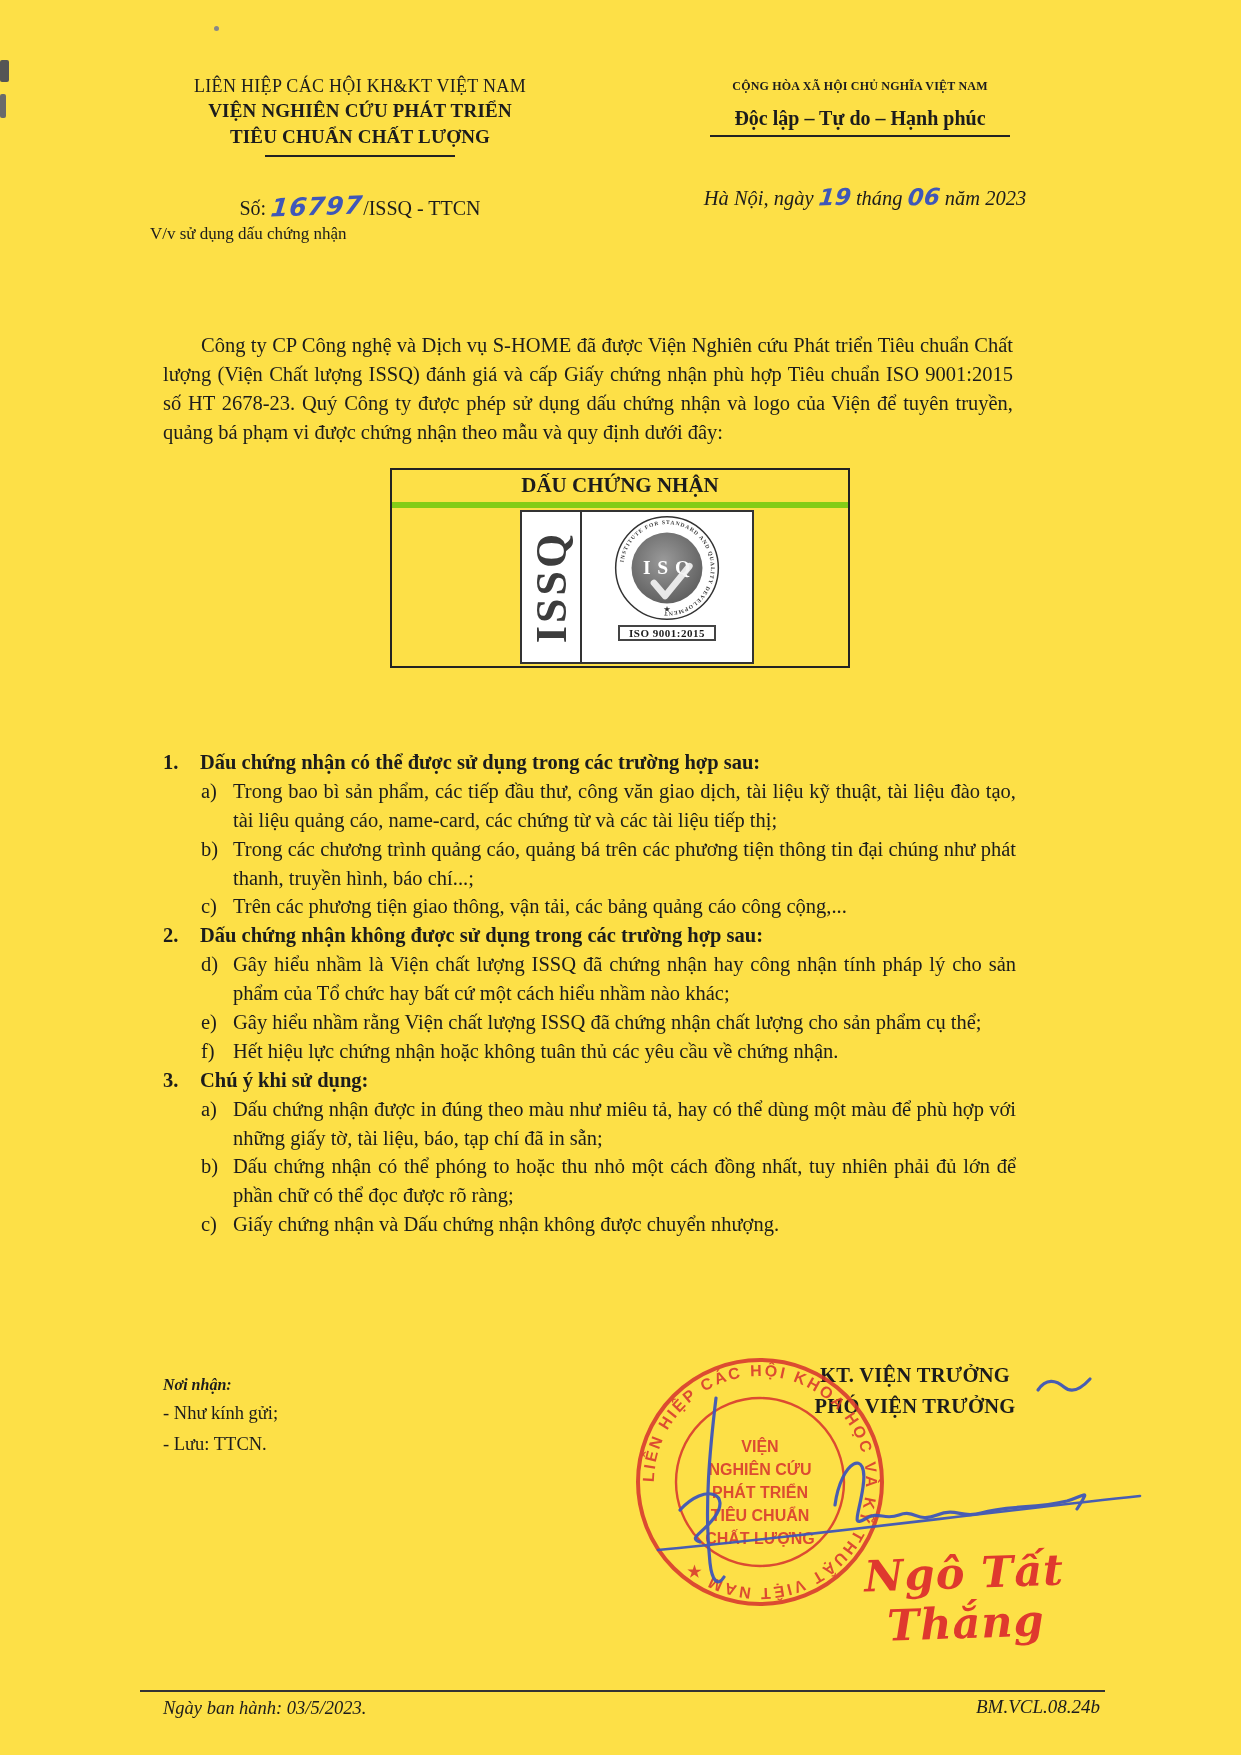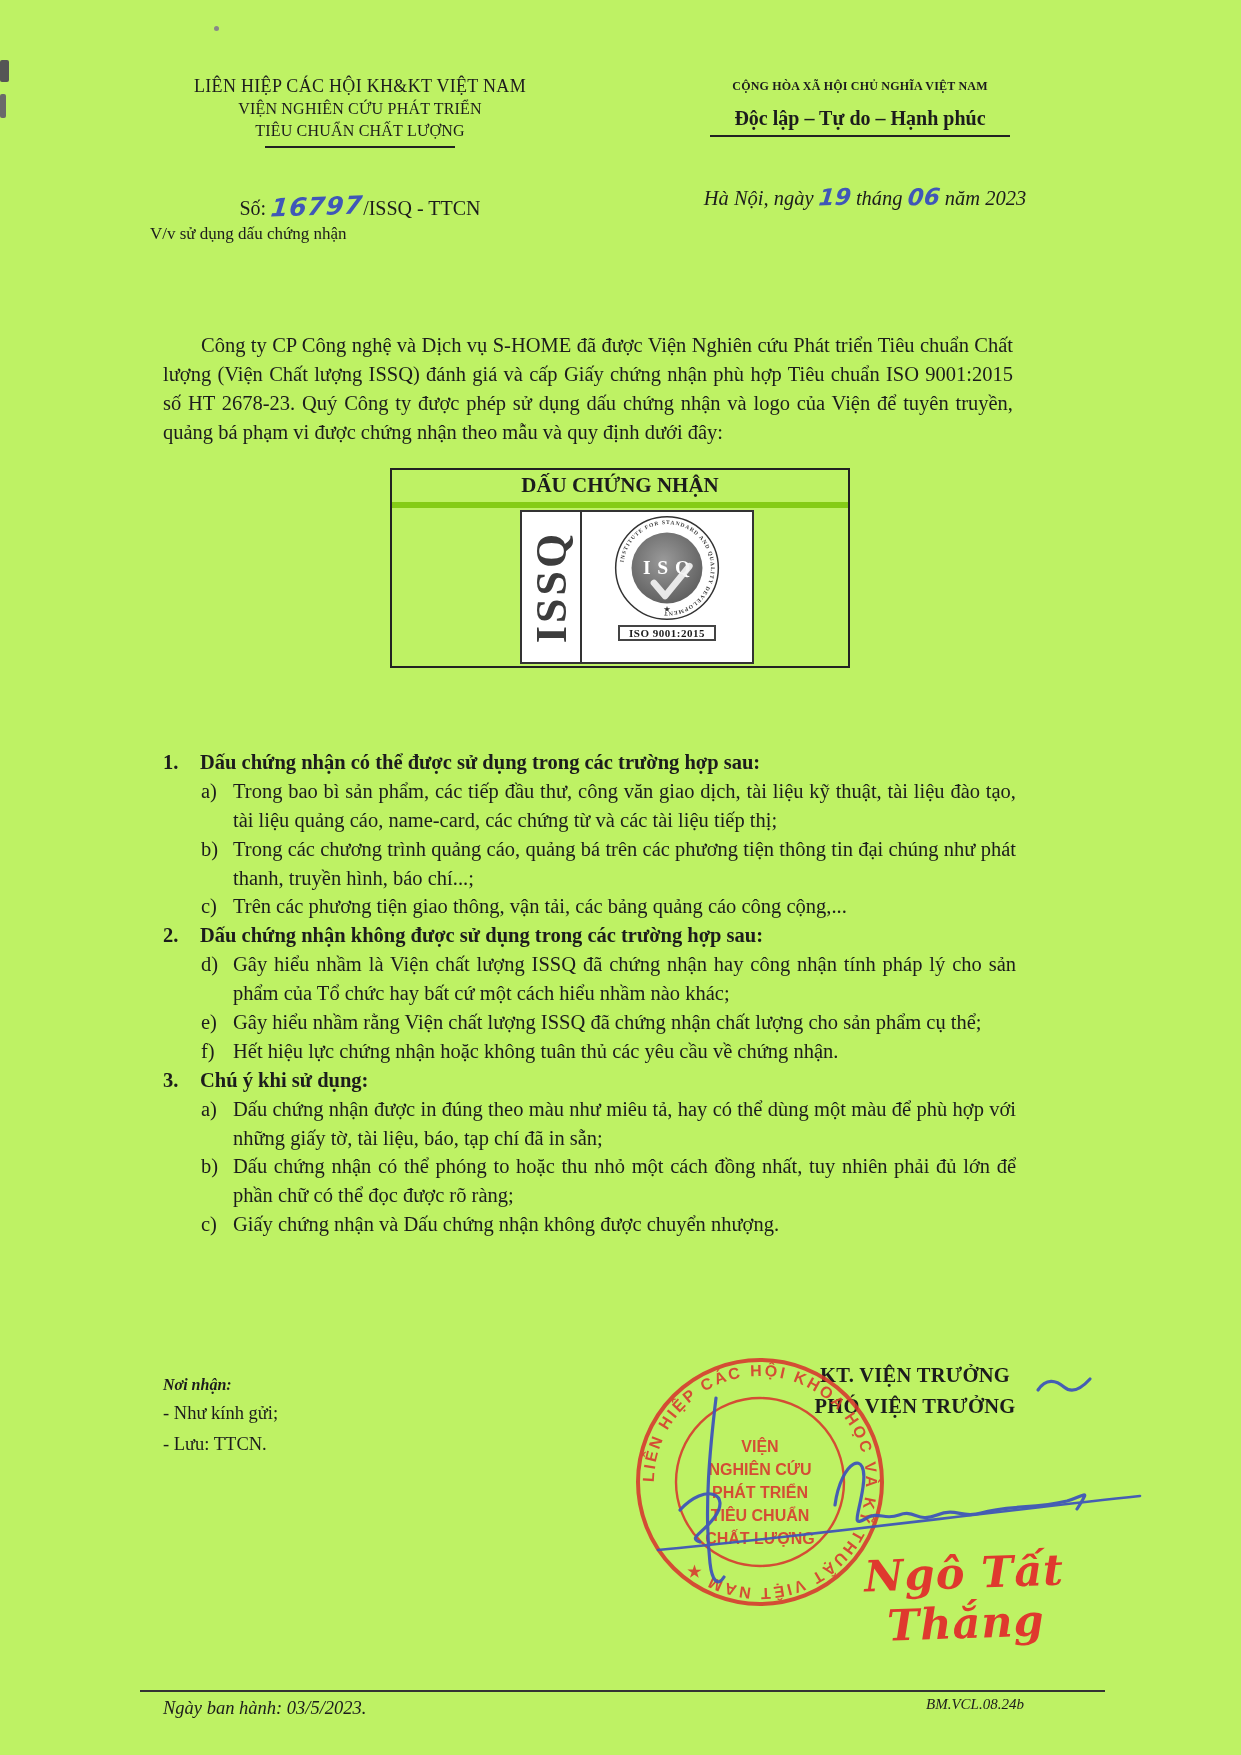--- a/index.html
+++ b/index.html
@@ -1,27 +1,27 @@
 <!DOCTYPE html>
 <html><head>
 <meta charset="utf-8">
 <style>
   html,body{margin:0;padding:0;background:#9a9a9a;}
   .page{
     position:relative;width:1241px;height:1755px;margin:0 auto;
-    background:#bef264;color:#1c1c1c;overflow:hidden;
+    background:#fde047;color:#1c1c1c;overflow:hidden;
     font-family:"Liberation Serif","DejaVu Serif",serif;
   }
   .abs{position:absolute;}
   
   .artifact{position:absolute;background:#555;border-radius:2px;}
   
   .hdr-left{left:150px;top:74px;width:420px;text-align:center;line-height:1.35;}
   .hdr-left .l1{font-size:18px;letter-spacing:.3px;}
-  .hdr-left .l2,.hdr-left .l3{font-size:16px;font-weight:normal;letter-spacing:.2px;}
+  .hdr-left .l2,.hdr-left .l3{font-size:19px;font-weight:bold;letter-spacing:.2px;}
   .hdr-rule{width:190px;border-top:2px solid #222;margin:5px auto 0;}
   .hdr-right{left:615px;top:78px;width:490px;text-align:center;line-height:1.4;}
   .hdr-right .l1{font-size:12px;font-weight:bold;letter-spacing:.2px;}
   .hdr-right .l2{font-size:20px;font-weight:bold;margin-top:9px;}
   .hdr-rule2{width:300px;border-top:2px solid #222;margin:3px auto 0;}
   .refline{left:150px;top:192px;width:420px;text-align:center;font-size:20px;}
   .subject{left:150px;top:224px;width:420px;font-size:17px;}
   .dateline{left:640px;top:184px;width:450px;text-align:center;font-style:italic;font-size:20.5px;}
   .pen{color:#3f57b8;font-family:"DejaVu Sans",sans-serif;font-style:italic;font-weight:bold;
        display:inline-block;transform:skew(-8deg) rotate(-2deg);}
@@ -58,21 +58,21 @@
   .sig-titles{left:715px;top:1360px;width:400px;text-align:center;font-weight:bold;
               font-size:20.5px;line-height:1.5;letter-spacing:.3px;}
   .stamp-svg{left:626px;top:1348px;}
   .sign-svg{left:600px;top:1330px;pointer-events:none;}
   .sig-name{left:795px;top:1548px;width:340px;text-align:center;color:#df392e;
             font-style:italic;font-weight:bold;font-size:43px;
             font-family:"DejaVu Serif",serif;transform:rotate(-2deg);letter-spacing:1px;}
   
   .foot-rule{left:140px;top:1690px;width:965px;border-top:2px solid #333;}
   .foot-left{left:163px;top:1698px;font-style:italic;font-size:18.5px;}
-  .foot-right{left:850px;top:1696px;width:250px;text-align:center;font-style:italic;font-size:15px;}
+  .foot-right{left:850px;top:1696px;width:250px;text-align:right;font-style:italic;font-size:19px;}
 </style>
 </head>
 <body>
 
 <div class="page">
 
   <div class="artifact" style="left:0;top:60px;width:9px;height:22px;"></div>
   <div class="artifact" style="left:0;top:94px;width:6px;height:24px;background:#6a6a6a;"></div>
   <div class="artifact" style="left:214px;top:26px;width:5px;height:5px;background:#888;border-radius:50%;"></div>
 

